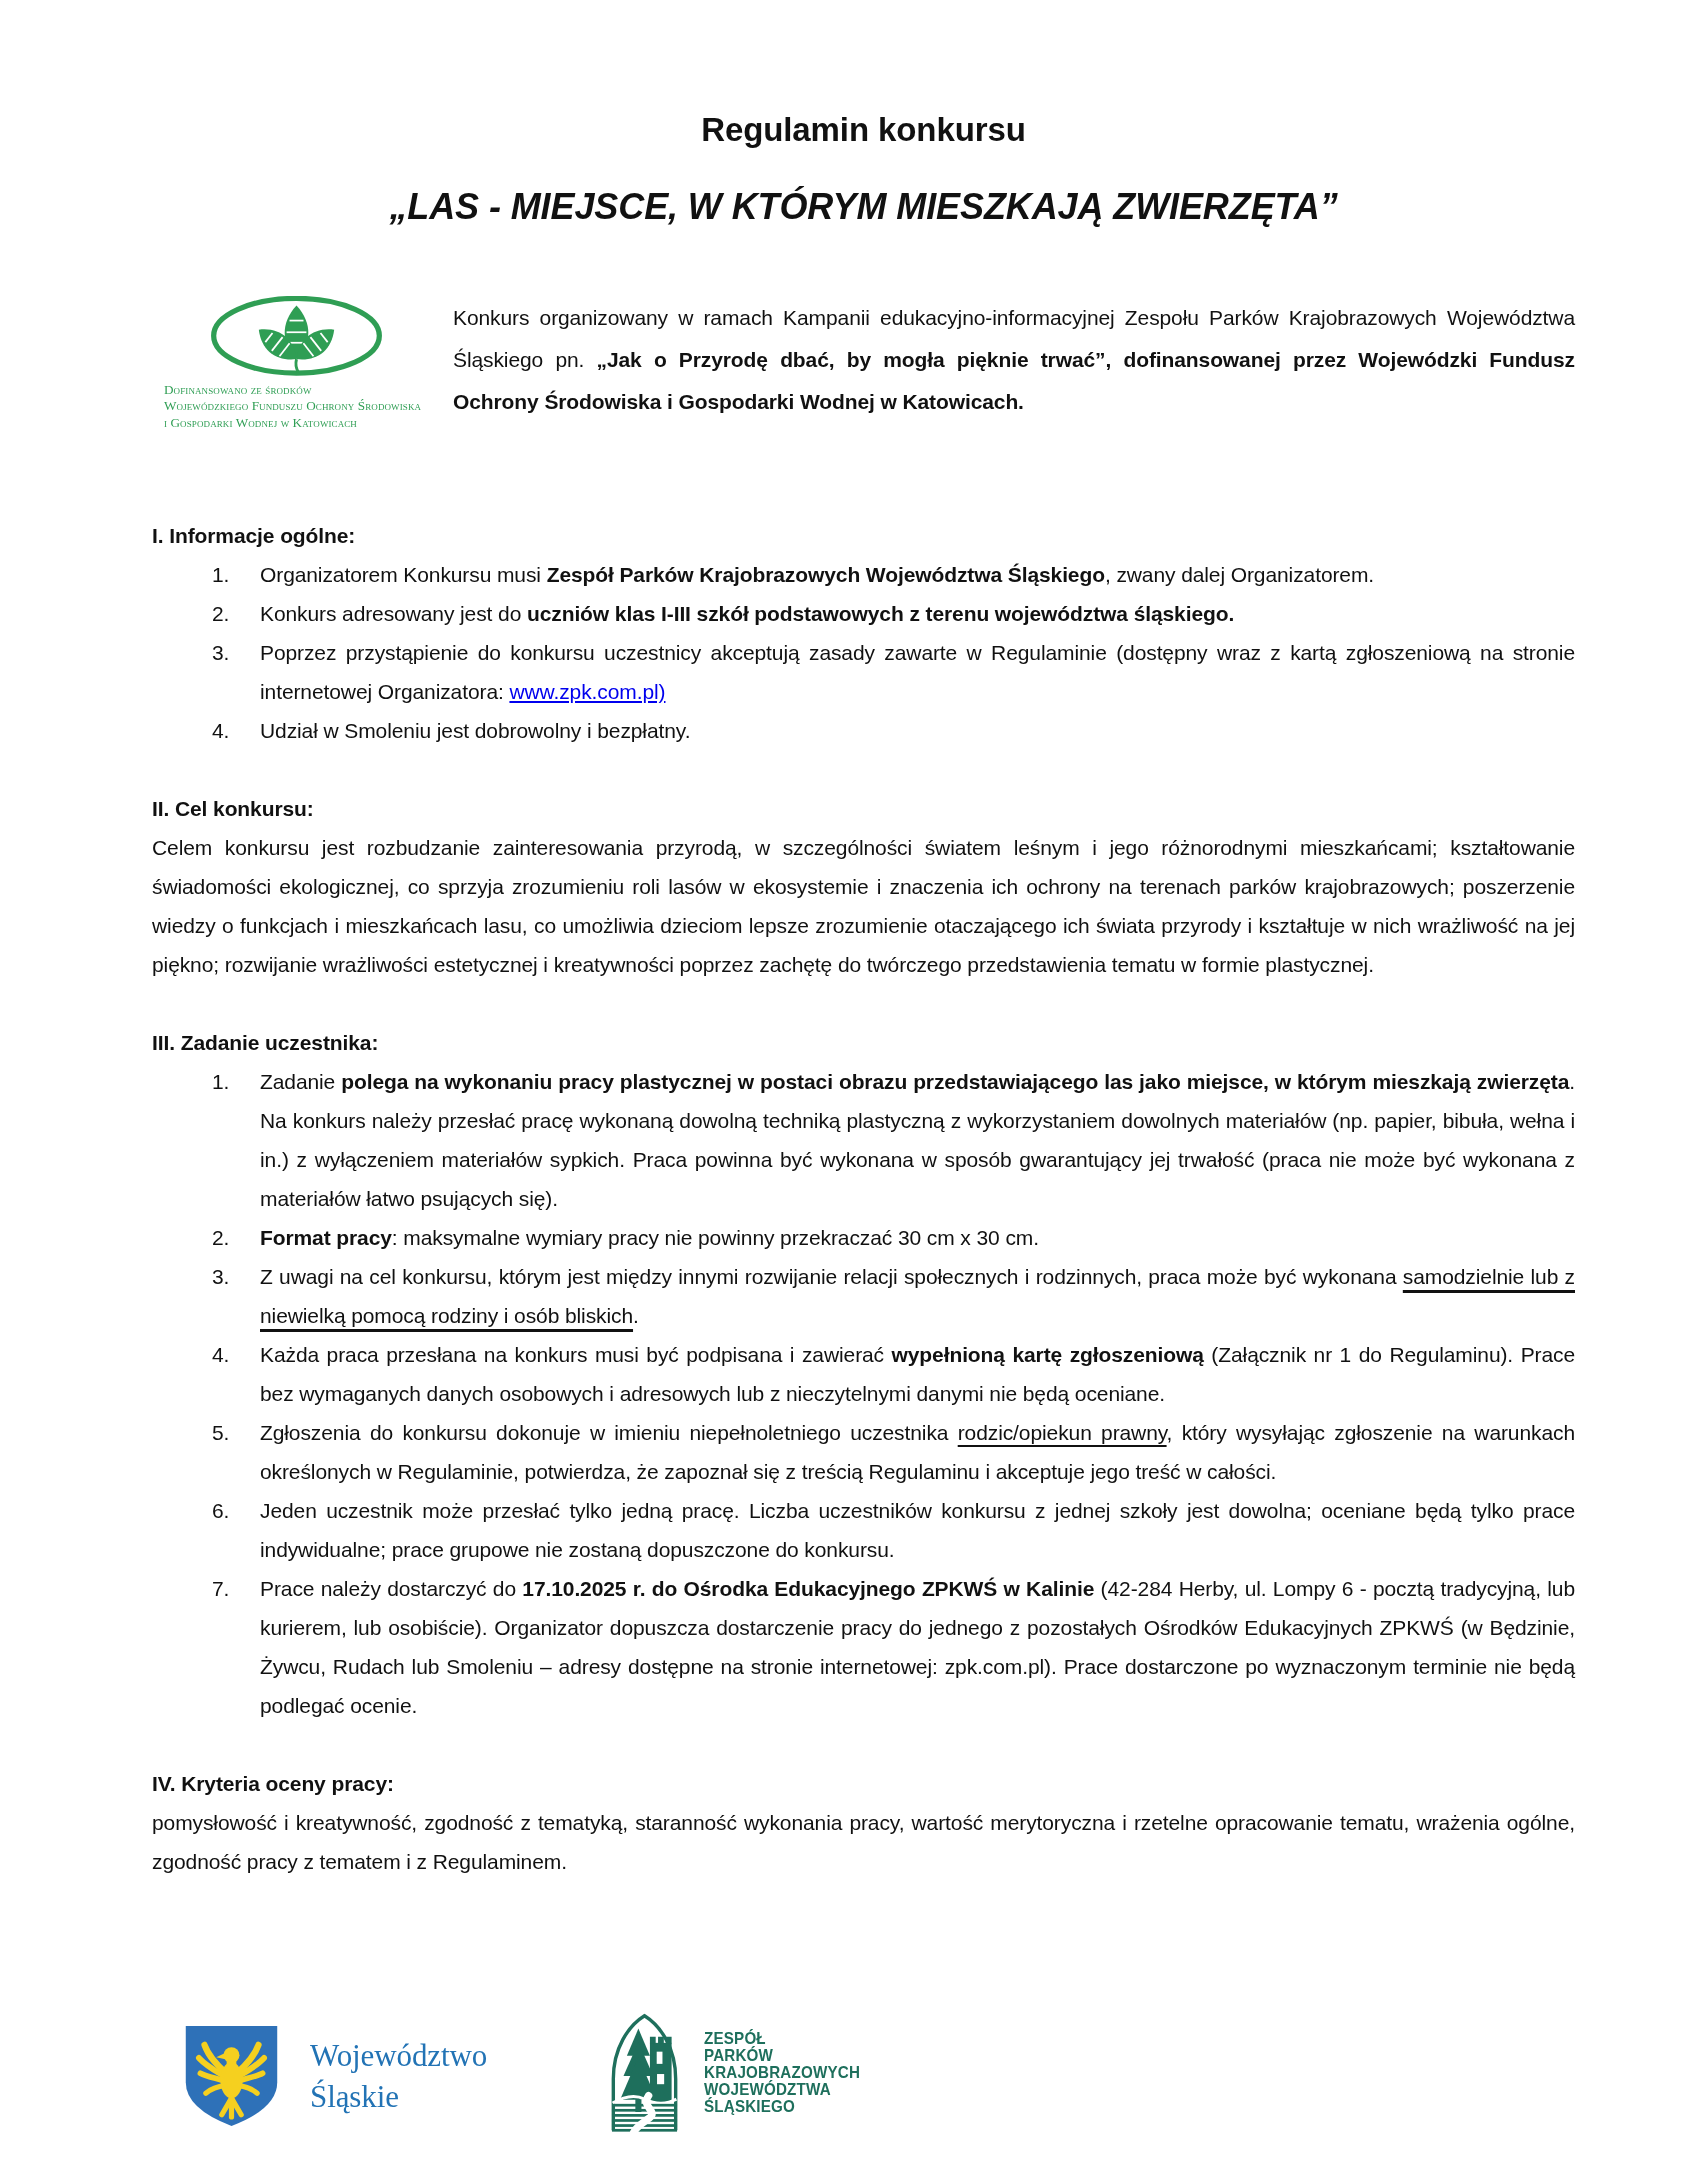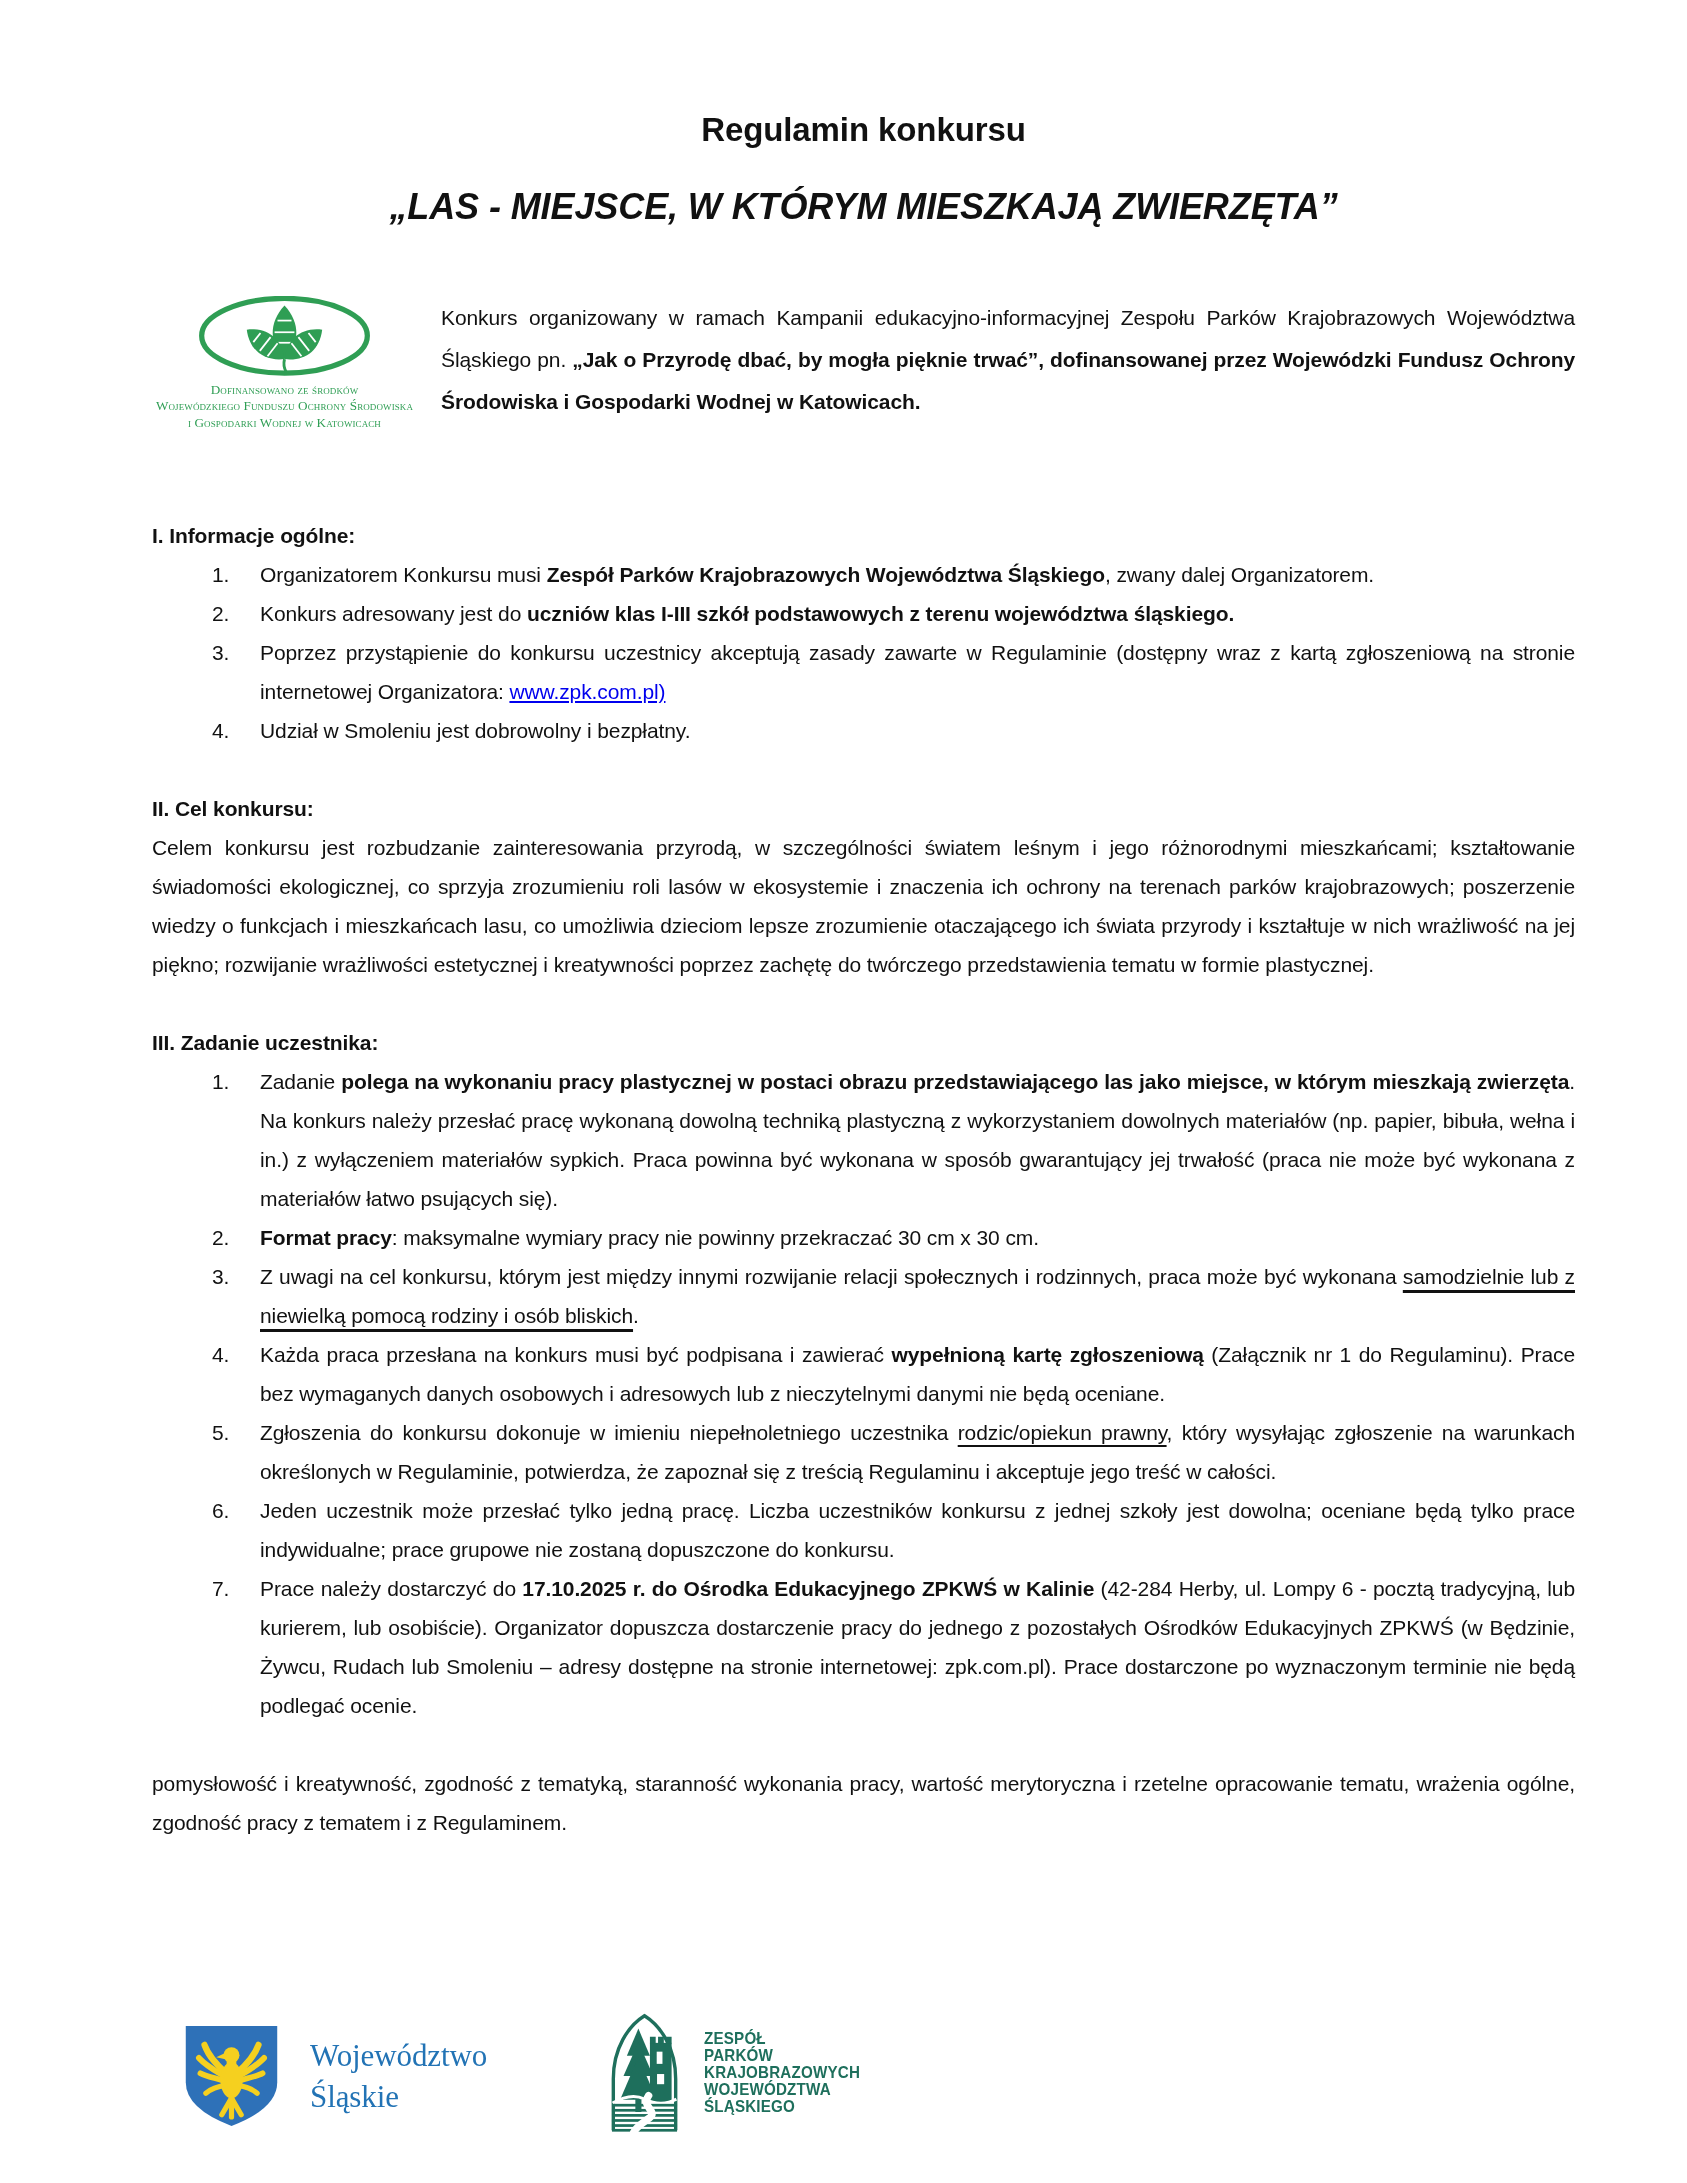--- a/index.html
+++ b/index.html
@@ -5,21 +5,21 @@
   html,body{margin:0;padding:0;background:#ffffff;}
   .page{
     width:1687px;height:2183px;position:relative;background:#ffffff;
     font-family:"Liberation Sans",sans-serif;color:#111;overflow:hidden;
     letter-spacing:-0.1px;
   }
   .main{padding:111px 112px 0 152px;box-sizing:border-box;}
   .title1{font-size:33px;font-weight:bold;text-align:center;margin:0 0 37px 0;}
   .title2{font-size:36px;font-weight:bold;font-style:italic;text-align:center;margin:0 0 64px 0;}
   .intro-row{display:flex;gap:24px;align-items:flex-start;}
-  .funder{width:265px;flex:0 0 265px;text-align:center;}
+  .funder{width:265px;flex:0 0 265px;text-align:left;margin-left:12px;}
   .funder-svg{display:block;margin:4px auto 2.6px auto;}
   .funder-caption{
     font-family:"Liberation Serif",serif;font-size:13.2px;line-height:16.5px;
     color:#2f9e54;font-variant:small-caps;letter-spacing:0.1px;
   }
   .intro-text{flex:1;font-size:21px;line-height:42px;text-align:justify;margin-top:5.3px;}
   .sections{margin-top:85px;font-size:21px;line-height:39px;}
   .sec{margin-top:39px;}
   .sec:first-child{margin-top:12px;}
   .sec-heading{font-weight:bold;}
@@ -135,20 +135,21 @@
           <span class="num">6.</span>
           <span class="li-text"><span>Jeden uczestnik może przesłać tylko jedną pracę. Liczba uczestników konkursu z jednej szkoły jest dowolna; oceniane będą tylko prace indywidualne; prace grupowe nie zostaną dopuszczone do konkursu.</span></span>
         </div>
         <div class="li">
           <span class="num">7.</span>
           <span class="li-text"><span>Prace należy dostarczyć do </span><span class="b">17.10.2025 r. do Ośrodka Edukacyjnego ZPKWŚ w Kalinie</span><span> (42-284 Herby, ul. Lompy 6 - pocztą tradycyjną, lub kurierem, lub osobiście). Organizator dopuszcza dostarczenie pracy do jednego z pozostałych Ośrodków Edukacyjnych ZPKWŚ (w Będzinie, Żywcu, Rudach lub Smoleniu – adresy dostępne na stronie internetowej: zpk.com.pl). Prace dostarczone po wyznaczonym terminie nie będą podlegać ocenie.</span></span>
         </div>
       </div>
 
       <div class="sec">
+        <div class="sec-heading">IV. Kryteria oceny pracy:</div>
         <div class="body-par">pomysłowość i kreatywność, zgodność z tematyką, staranność wykonania pracy, wartość merytoryczna i rzetelne opracowanie tematu, wrażenia ogólne, zgodność pracy z tematem i z Regulaminem.</div>
       </div>
 
     </div>
   </div>
 
   <div class="footer-left">
     <svg width="97" height="114" viewBox="0 0 280 300">
       <path d="M8,6 H272 V168 Q272,244 140,294 Q8,244 8,168 Z" fill="#2e71b8"></path>
       <g stroke="#f5d01f" stroke-linecap="round" fill="none">

